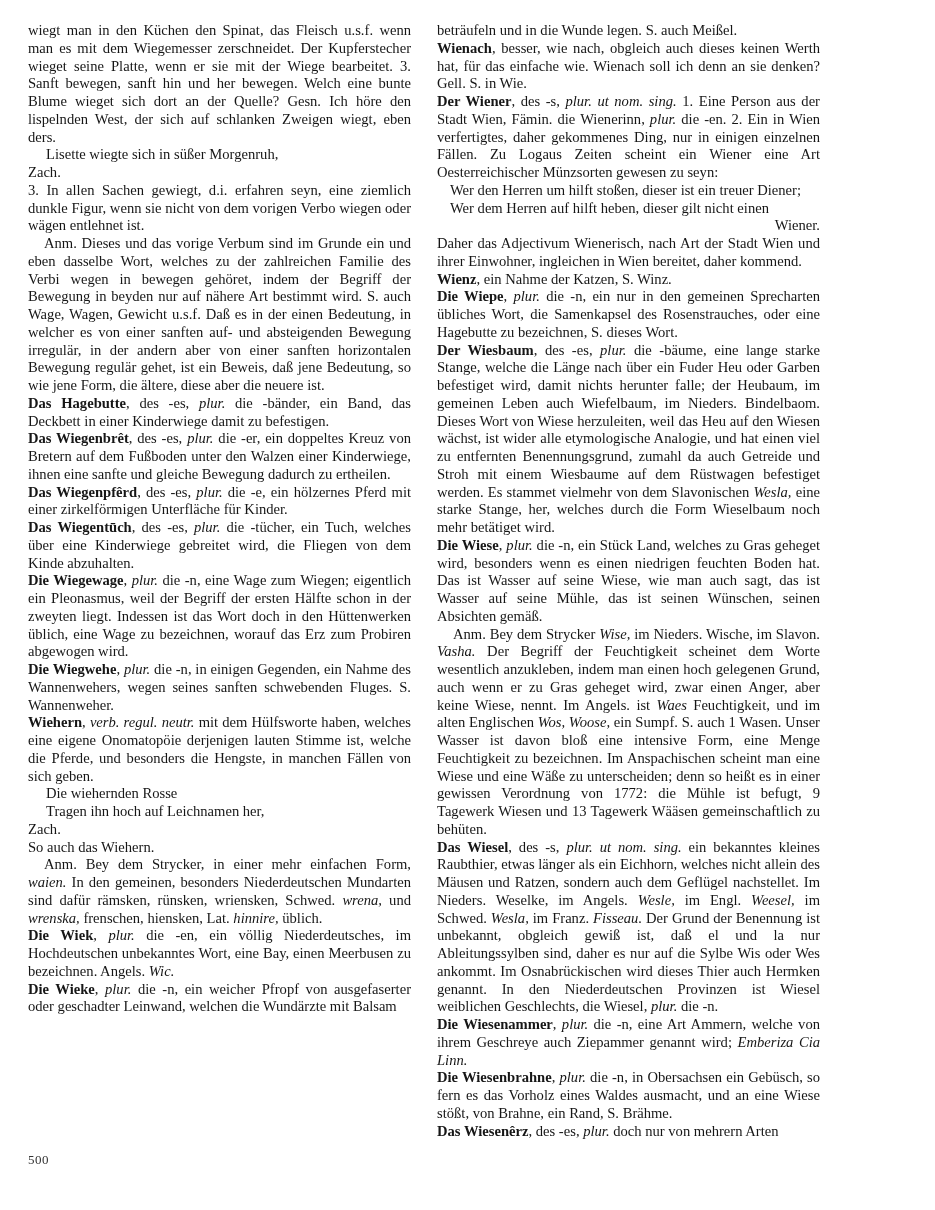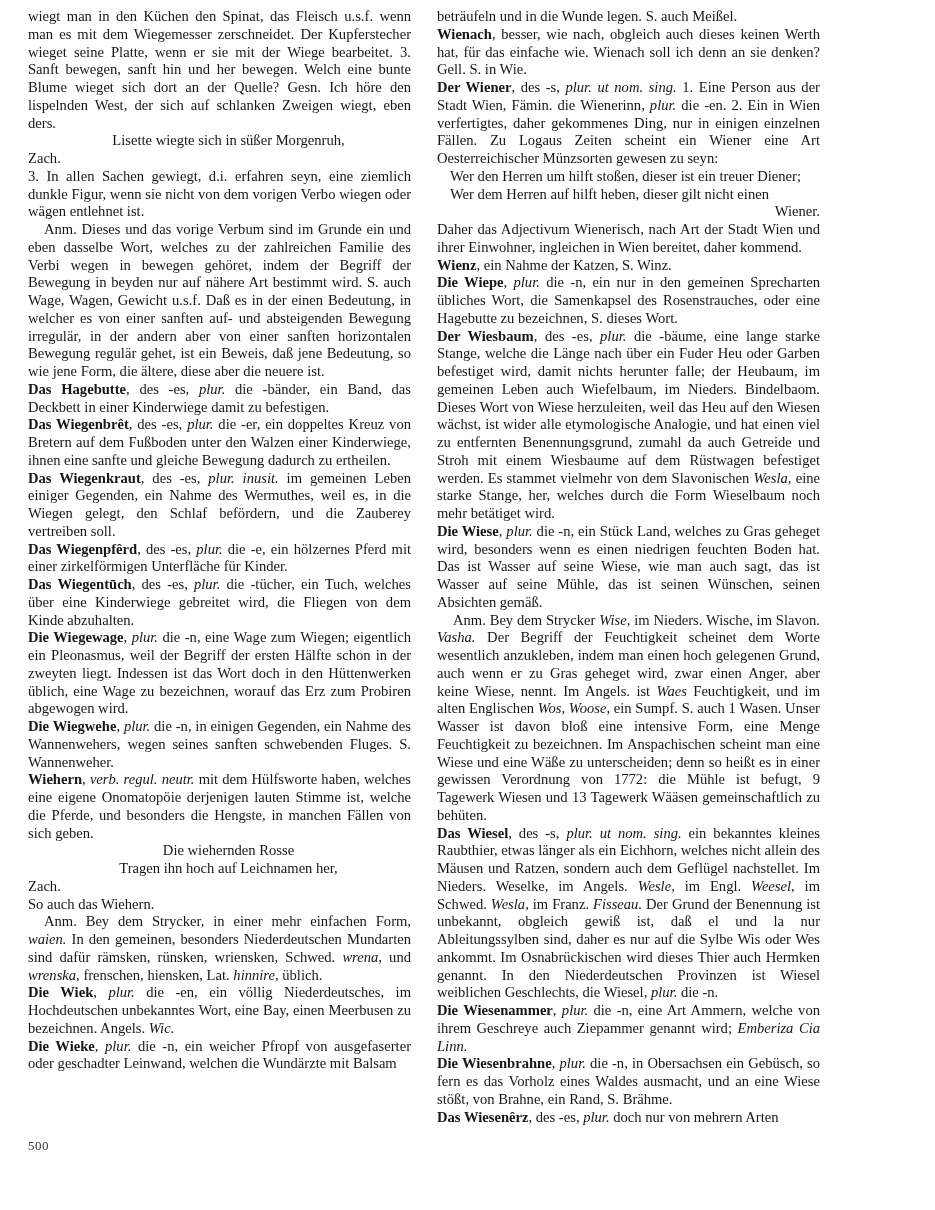--- a/index.html
+++ b/index.html
@@ -4,40 +4,40 @@
 <style>
   html, body {
     margin: 0; padding: 0;
     width: 935px; height: 1210px;
     background: #ffffff;
     overflow: hidden;
   }
   .page {
     box-sizing: border-box;
     width: 850px; height: 1210px;
-    padding: 8px 30px 0 28px;
+    padding: 22px 30px 0 28px;
     font-family: "Liberation Serif", "DejaVu Serif", serif;
     color: #161616;
   }
   .cols {
     display: flex;
     gap: 26px;
   }
   .col {
     width: 425px;
     font-size: 14.6px;
     line-height: 17.75px;
     text-align: justify;
     hyphens: auto;
   }
   .col p { margin: 0; }
   span.b { font-weight: bold; margin-top: 11px; }
   span.i { font-style: italic; }
   p.anm   { text-indent: 16px; }
-  p.verse { margin-left: 18px; text-align: center; }
+  p.verse { margin-left: 18px; text-align: left; }
   p.attr  { text-align: left; padding-right: 22px; }
   p.quote { margin-left: 13px; text-align: left; }
   p.quote2{ margin-left: 46px; text-align: right; }
   .pagenum {
     display: inline-block;
     margin-top: 12px;
     font-size: 13px;
     letter-spacing: 0.5px;
     color: #333;
   }
@@ -48,21 +48,20 @@
 <div class="page">
   <div class="cols">
     <div class="col" id="col-left">
         <p class="body"><span class="n">wiegt man in den Küchen den Spinat, das Fleisch u.s.f. wenn man es mit dem Wiegemesser zerschneidet. Der Kupferstecher wieget seine Platte, wenn er sie mit der Wiege bearbeitet. 3. Sanft bewegen, sanft hin und her bewegen. Welch eine bunte Blume wieget sich dort an der Quelle? Gesn. Ich höre den lispelnden West, der sich auf schlanken Zweigen wiegt, eben ders.</span></p>
         <p class="verse"><span class="n">Lisette wiegte sich in süßer Morgenruh,</span></p>
         <p class="attr"><span class="n">Zach.</span></p>
         <p class="body"><span class="n">3. In allen Sachen gewiegt, d.i. erfahren seyn, eine ziemlich dunkle Figur, wenn sie nicht von dem vorigen Verbo wiegen oder wägen entlehnet ist.</span></p>
         <p class="anm"><span class="n">Anm. Dieses und das vorige Verbum sind im Grunde ein und eben dasselbe Wort, welches zu der zahlreichen Familie des Verbi wegen in bewegen gehöret, indem der Begriff der Bewegung in beyden nur auf nähere Art bestimmt wird. S. auch Wage, Wagen, Gewicht u.s.f. Daß es in der einen Bedeutung, in welcher es von einer sanften auf- und absteigenden Bewegung irregulär, in der andern aber von einer sanften horizontalen Bewegung regulär gehet, ist ein Beweis, daß jene Bedeutung, so wie jene Form, die ältere, diese aber die neuere ist.</span></p>
         <p class="entry"><span class="b">Das Hagebutte</span><span class="n">, des -es, </span><span class="i">plur.</span><span class="n"> die -bänder, ein Band, das Deckbett in einer Kinderwiege damit zu befestigen.</span></p>
         <p class="entry"><span class="b">Das Wiegenbrêt</span><span class="n">, des -es, </span><span class="i">plur.</span><span class="n"> die -er, ein doppeltes Kreuz von Bretern auf dem Fußboden unter den Walzen einer Kinderwiege, ihnen eine sanfte und gleiche Bewegung dadurch zu ertheilen.</span></p>
-        <p class="entry"><span class="b">Das Wiegenkraut</span><span class="n">, des -es, </span><span class="i">plur. inusit.</span><span class="n"> im gemeinen Leben einiger Gegenden, ein Nahme des Wermuthes, weil es, in die Wiegen gelegt, den Schlaf befördern, und die Zauberey vertreiben soll.</span></p>
         <p class="entry"><span class="b">Das Wiegenpfêrd</span><span class="n">, des -es, </span><span class="i">plur.</span><span class="n"> die -e, ein hölzernes Pferd mit einer zirkelförmigen Unterfläche für Kinder.</span></p>
         <p class="entry"><span class="b">Das Wiegentūch</span><span class="n">, des -es, </span><span class="i">plur.</span><span class="n"> die -tücher, ein Tuch, welches über eine Kinderwiege gebreitet wird, die Fliegen von dem Kinde abzuhalten.</span></p>
         <p class="entry"><span class="b">Die Wiegewage</span><span class="n">, </span><span class="i">plur.</span><span class="n"> die -n, eine Wage zum Wiegen; eigentlich ein Pleonasmus, weil der Begriff der ersten Hälfte schon in der zweyten liegt. Indessen ist das Wort doch in den Hüttenwerken üblich, eine Wage zu bezeichnen, worauf das Erz zum Probiren abgewogen wird.</span></p>
         <p class="entry"><span class="b">Die Wiegwehe</span><span class="n">, </span><span class="i">plur.</span><span class="n"> die -n, in einigen Gegenden, ein Nahme des Wannenwehers, wegen seines sanften schwebenden Fluges. S. Wannenweher.</span></p>
         <p class="entry"><span class="b">Wiehern</span><span class="n">, </span><span class="i">verb. regul. neutr.</span><span class="n"> mit dem Hülfsworte haben, welches eine eigene Onomatopöie derjenigen lauten Stimme ist, welche die Pferde, und besonders die Hengste, in manchen Fällen von sich geben.</span></p>
         <p class="verse"><span class="n">Die wiehernden Rosse</span></p>
         <p class="verse"><span class="n">Tragen ihn hoch auf Leichnamen her,</span></p>
         <p class="attr"><span class="n">Zach.</span></p>
         <p class="body"><span class="n">So auch das Wiehern.</span></p>
         <p class="anm"><span class="n">Anm. Bey dem Strycker, in einer mehr einfachen Form, </span><span class="i">waien.</span><span class="n"> In den gemeinen, besonders Niederdeutschen Mundarten sind dafür rämsken, rünsken, wriensken, Schwed. </span><span class="i">wrena,</span><span class="n"> und </span><span class="i">wrenska,</span><span class="n"> frenschen, hiensken, Lat. </span><span class="i">hinnire,</span><span class="n"> üblich.</span></p>

